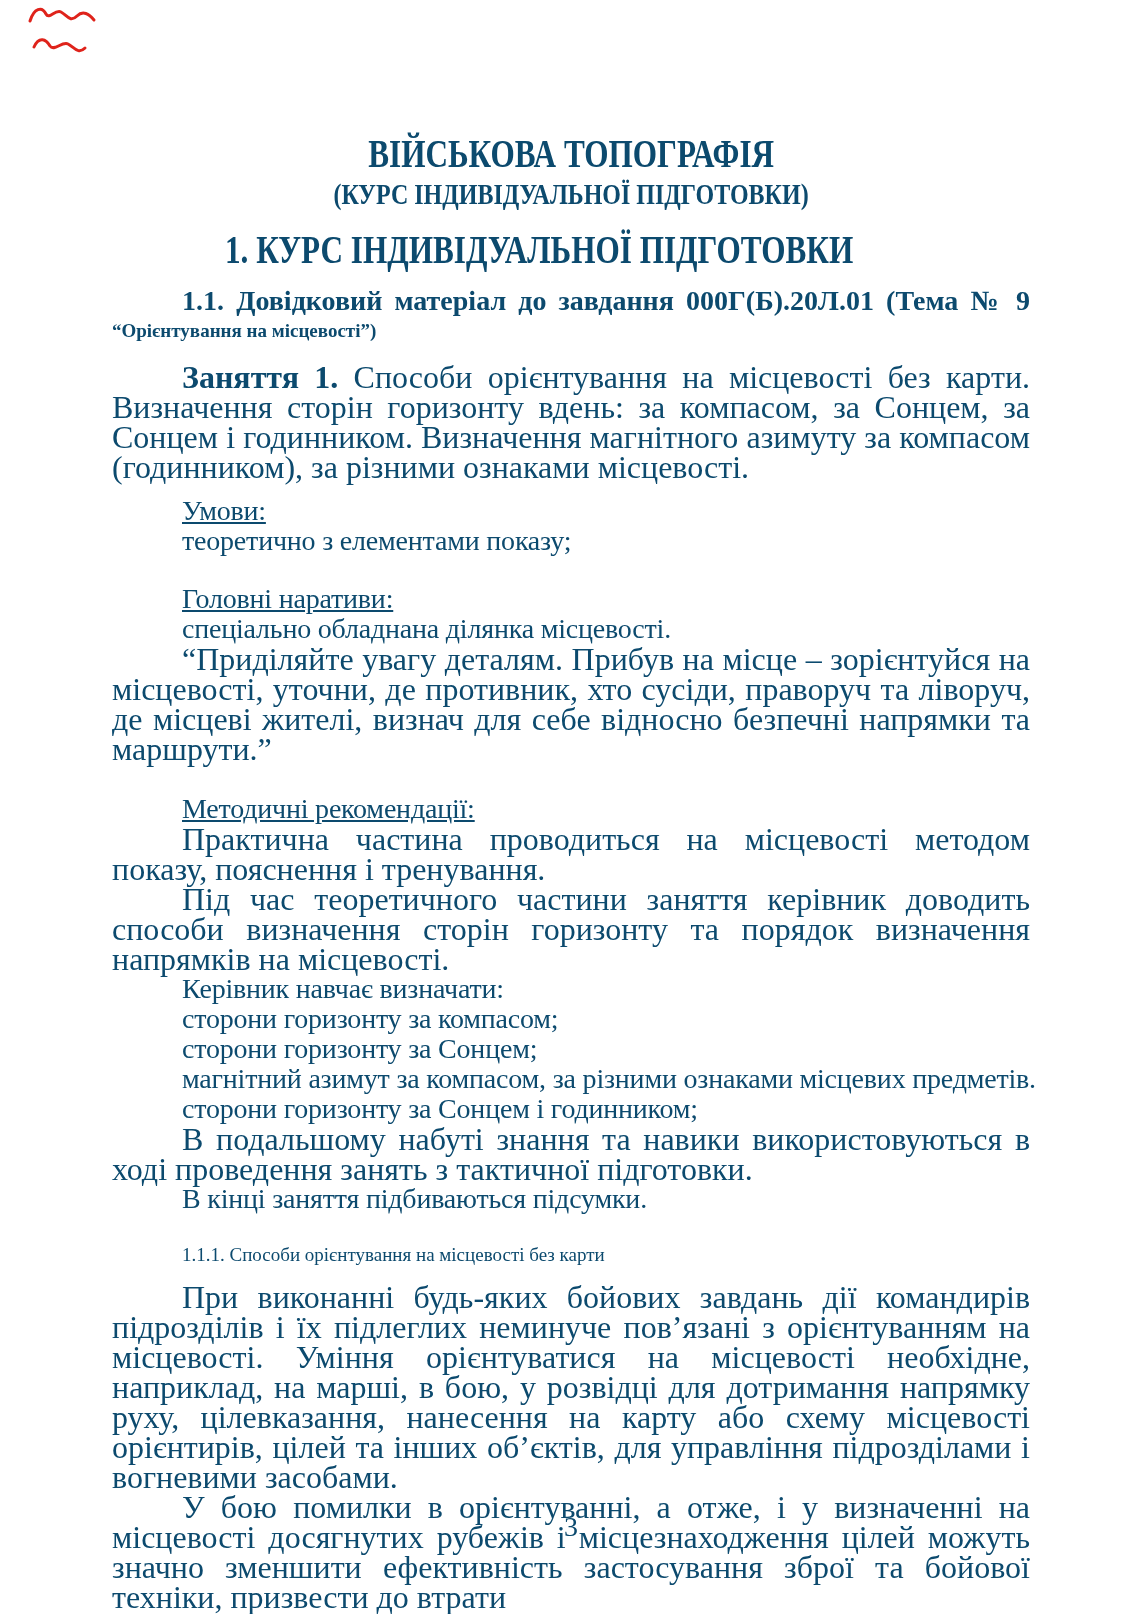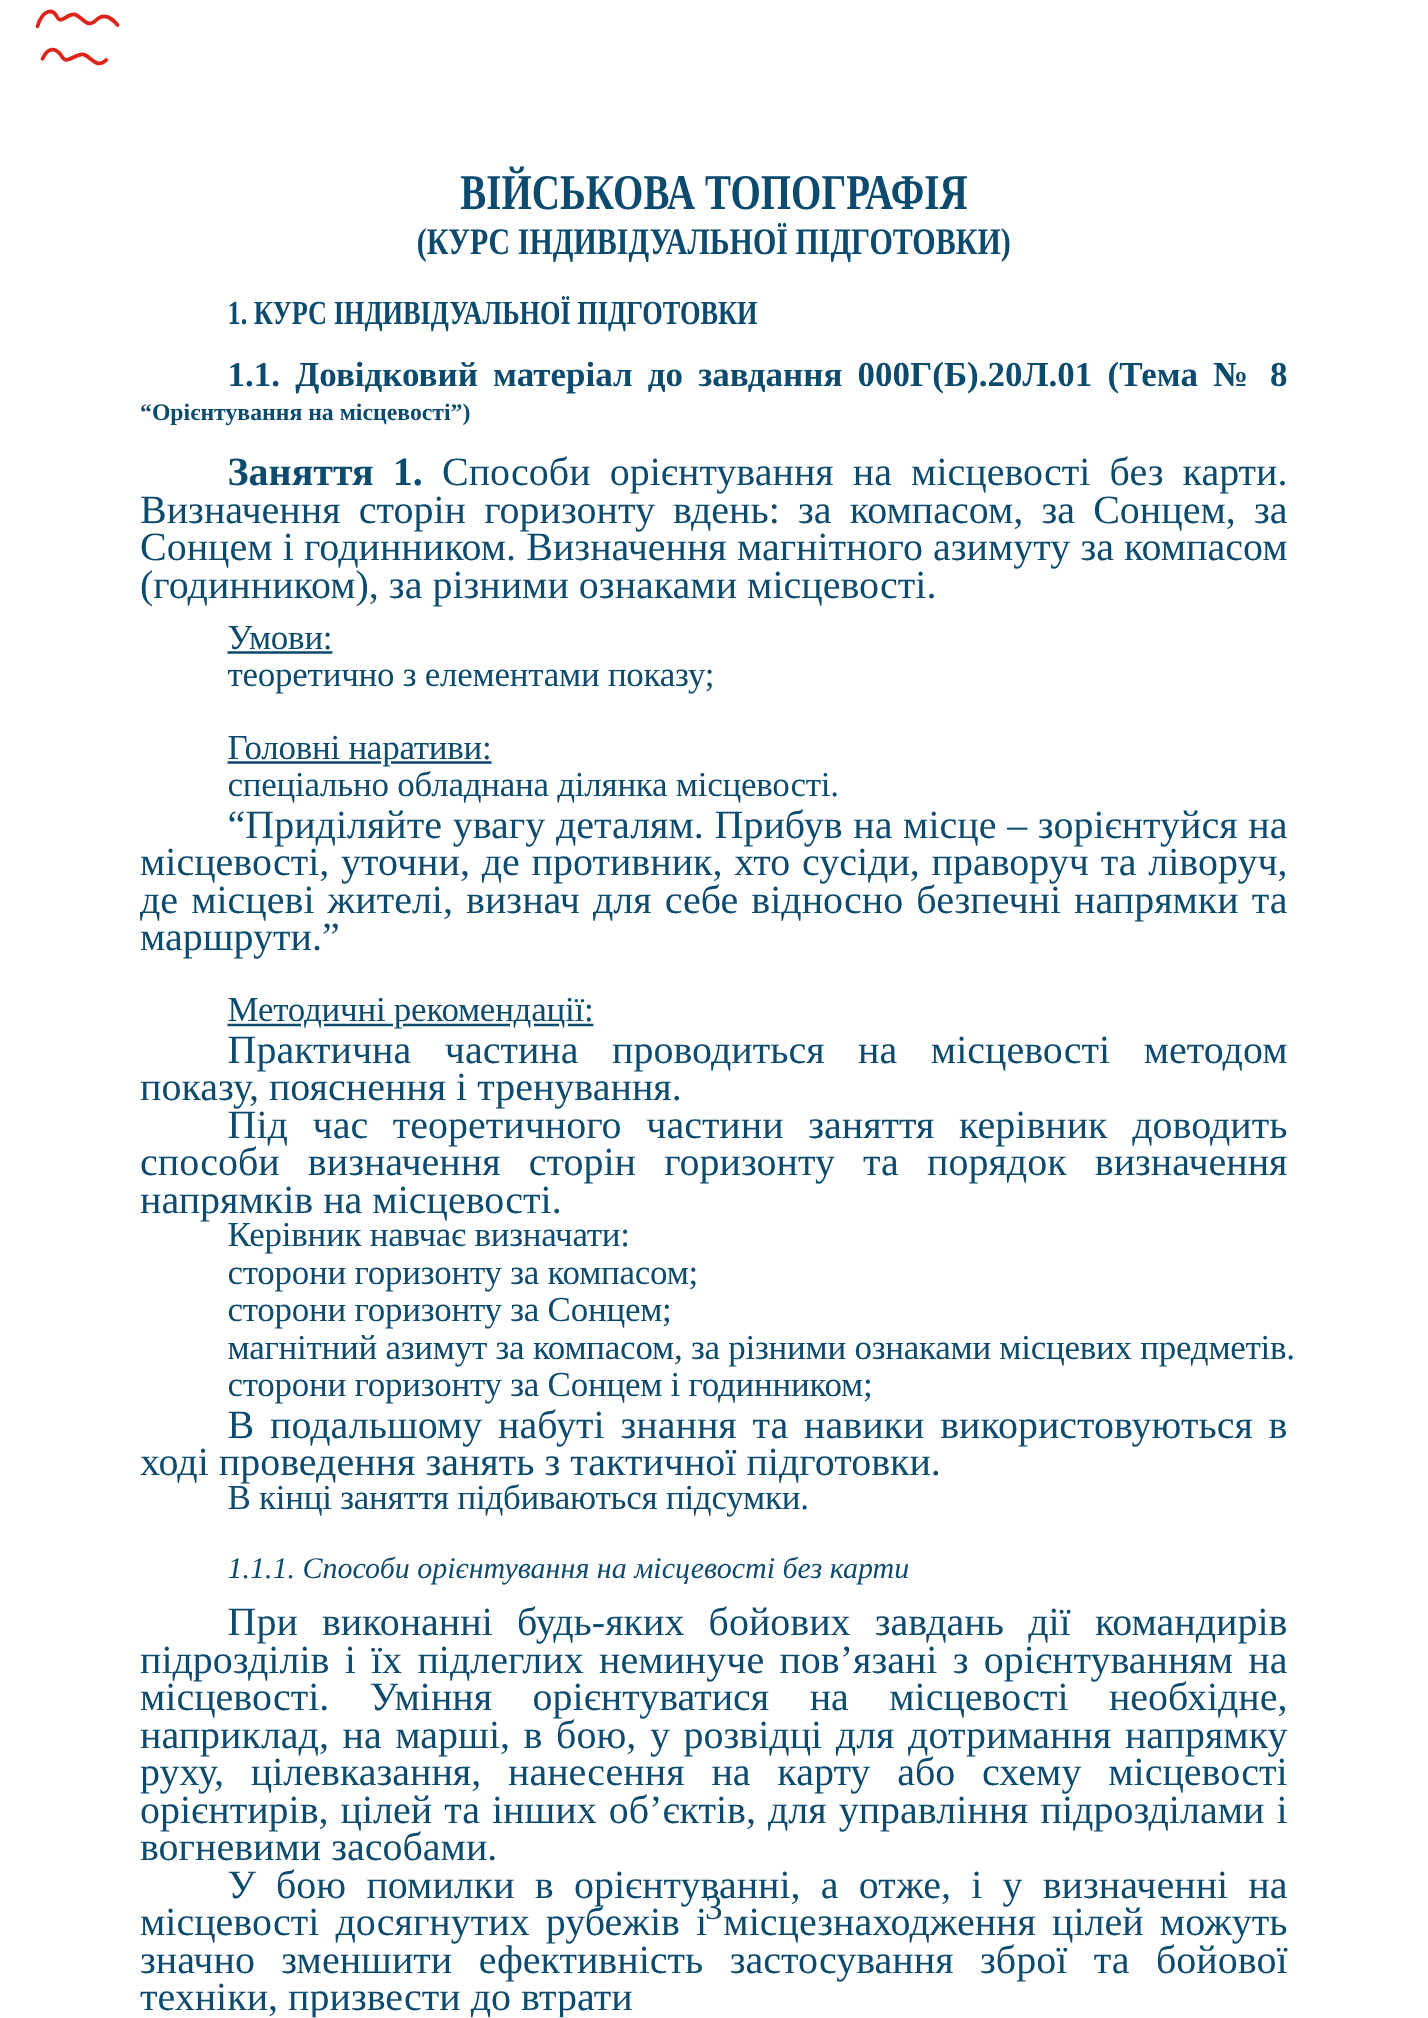--- a/index.html
+++ b/index.html
@@ -9,34 +9,34 @@
     background:#ffffff;
     overflow:hidden;
     font-family:"Liberation Serif","DejaVu Serif",serif;
     color:#0c4a6e;
   }
   .content{position:absolute;left:112px;top:132px;width:918px;}
   .doc-title{text-align:center;font-weight:700;font-size:40px;line-height:44px;}
   .doc-title .sx{display:inline-block;transform:scaleX(0.78);transform-origin:center;white-space:nowrap;}
   .doc-subtitle{text-align:center;font-weight:700;font-size:30px;line-height:36px;}
   .doc-subtitle .sx{display:inline-block;transform:scaleX(0.80);transform-origin:center;white-space:nowrap;}
-  .h1{margin-top:18px;font-weight:700;font-size:27px;line-height:40px;padding-left:70px;}
+  .h1{margin-top:18px;font-weight:700;font-size:40px;line-height:40px;padding-left:70px;text-align:right;}
   .h1 .sx{display:inline-block;transform:scaleX(0.78);transform-origin:left center;white-space:nowrap;}
   .h2line{margin-top:16px;font-weight:700;font-size:28px;line-height:30px;
           text-align:justify;text-align-last:justify;text-indent:70px;}
   .h2line2{font-weight:700;font-size:19px;line-height:30px;}
   .para{margin:0;font-size:32px;line-height:30px;text-align:justify;text-indent:70px;hyphens:none;}
   .mt16{margin-top:16px;}
   .mt14{margin-top:14px;}
   .mt28{margin-top:28px;}
   .mt30{margin-top:30px;}
   .mt12{margin-top:12px;}
   .line-ind{font-size:28px;line-height:30px;padding-left:70px;white-space:nowrap;letter-spacing:-0.2px;}
   .u{text-decoration:underline;text-align:right;}
-  .h3{font-size:24px;line-height:30px;padding-left:70px;margin-top:26px;font-style:italic;}
+  .h3{font-size:19px;line-height:30px;padding-left:70px;margin-top:26px;}
   .pagenum{position:absolute;top:1512px;left:0;width:100%;text-align:center;font-size:28px;line-height:30px;}
   .scribble{position:absolute;left:24px;top:2px;}
 </style>
 </head>
 <body>
 
 <div class="page">
 
   <svg class="scribble" width="78" height="66" viewBox="0 0 78 66" aria-hidden="true">
     <path d="M6 19 C10 6, 18 4, 22 12 C25 18, 31 7, 37 10 C43 13, 46 21, 53 14 C59 8, 65 12, 70 18" fill="none" stroke-width="3" stroke-linecap="round" stroke="#df231b"></path>
@@ -50,21 +50,21 @@
     </div>
 
     <div class="doc-subtitle">
       <span class="sx">(КУРС ІНДИВІДУАЛЬНОЇ ПІДГОТОВКИ)</span>
     </div>
 
     <div class="h1">
       <span class="sx">1. КУРС ІНДИВІДУАЛЬНОЇ ПІДГОТОВКИ</span>
     </div>
 
-    <div class="h2line">1.1. Довідковий матеріал до завдання 000Г(Б).20Л.01 (Тема № 8</div>
+    <div class="h2line">1.1. Довідковий матеріал до завдання 000Г(Б).20Л.01 (Тема № 9</div>
     <div class="h2line2">“Орієнтування на місцевості”)</div>
 
     <p class="para mt16"><strong>Заняття 1.</strong> <span>Способи орієнтування на місцевості без карти. Визначення сторін горизонту вдень: за компасом, за Сонцем, за Сонцем і годинником. Визначення магнітного азимуту за компасом (годинником), за різними ознаками місцевості.</span></p>
 
     <div class="line-ind mt14">
       <span class="u">Умови:</span>
     </div>
     <div class="line-ind">теоретично з елементами показу;</div>
     <div class="line-ind mt28">
       <span class="u">Головні наративи:</span>

